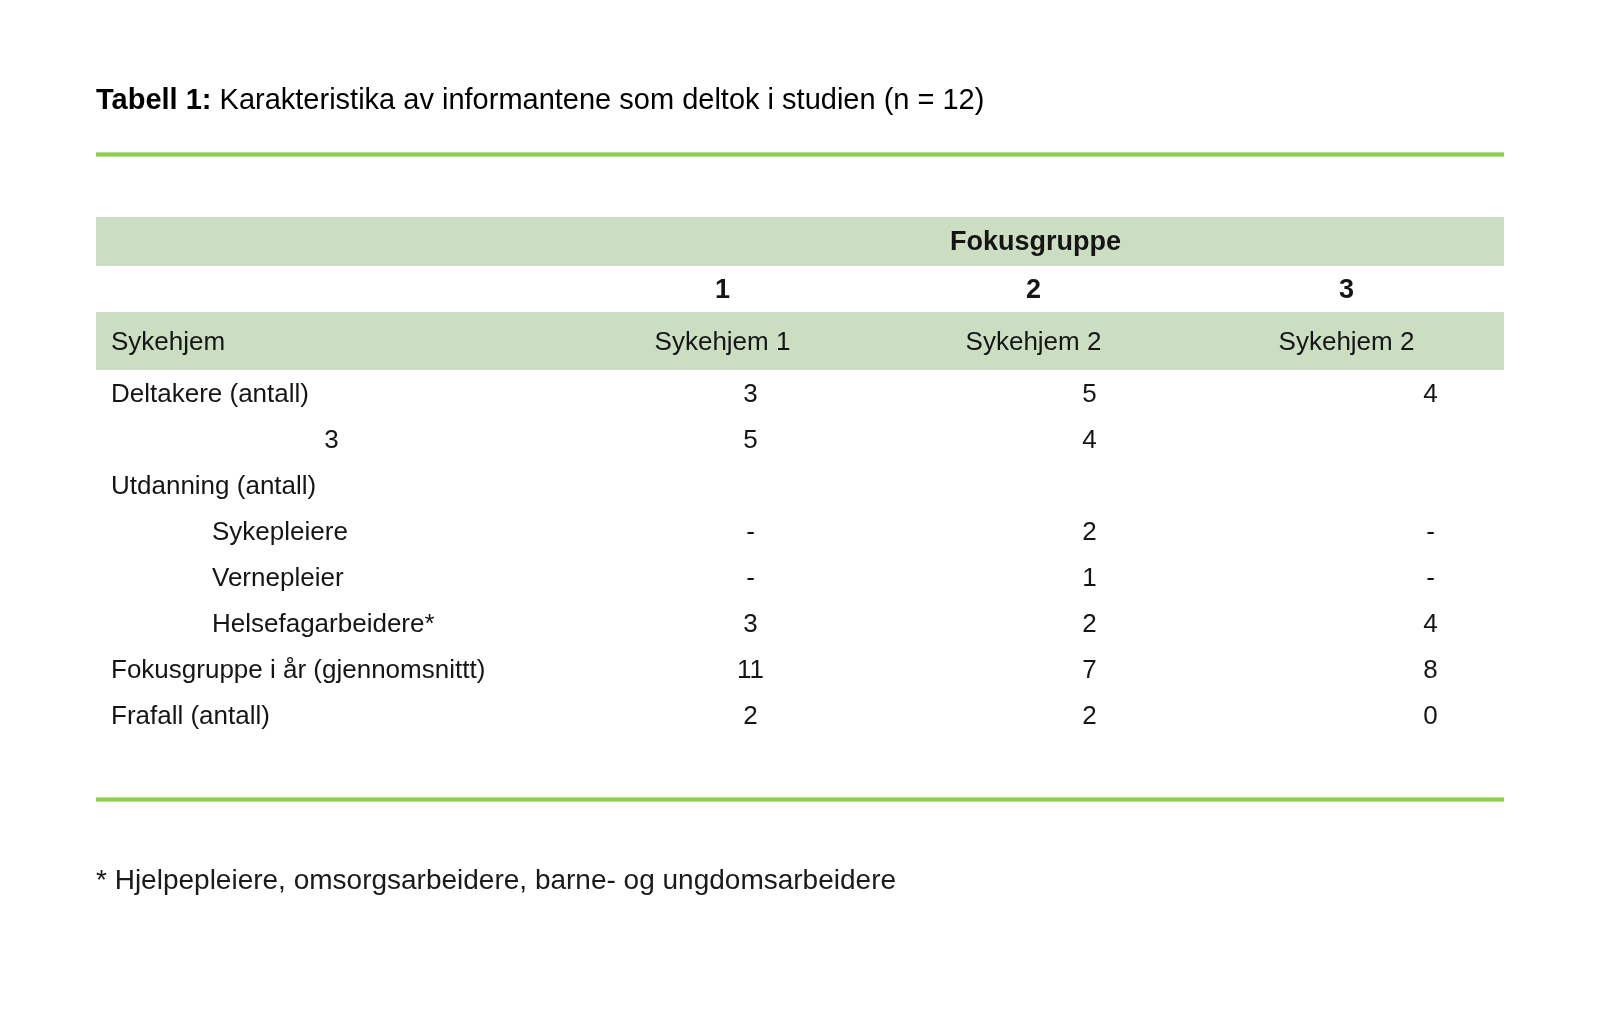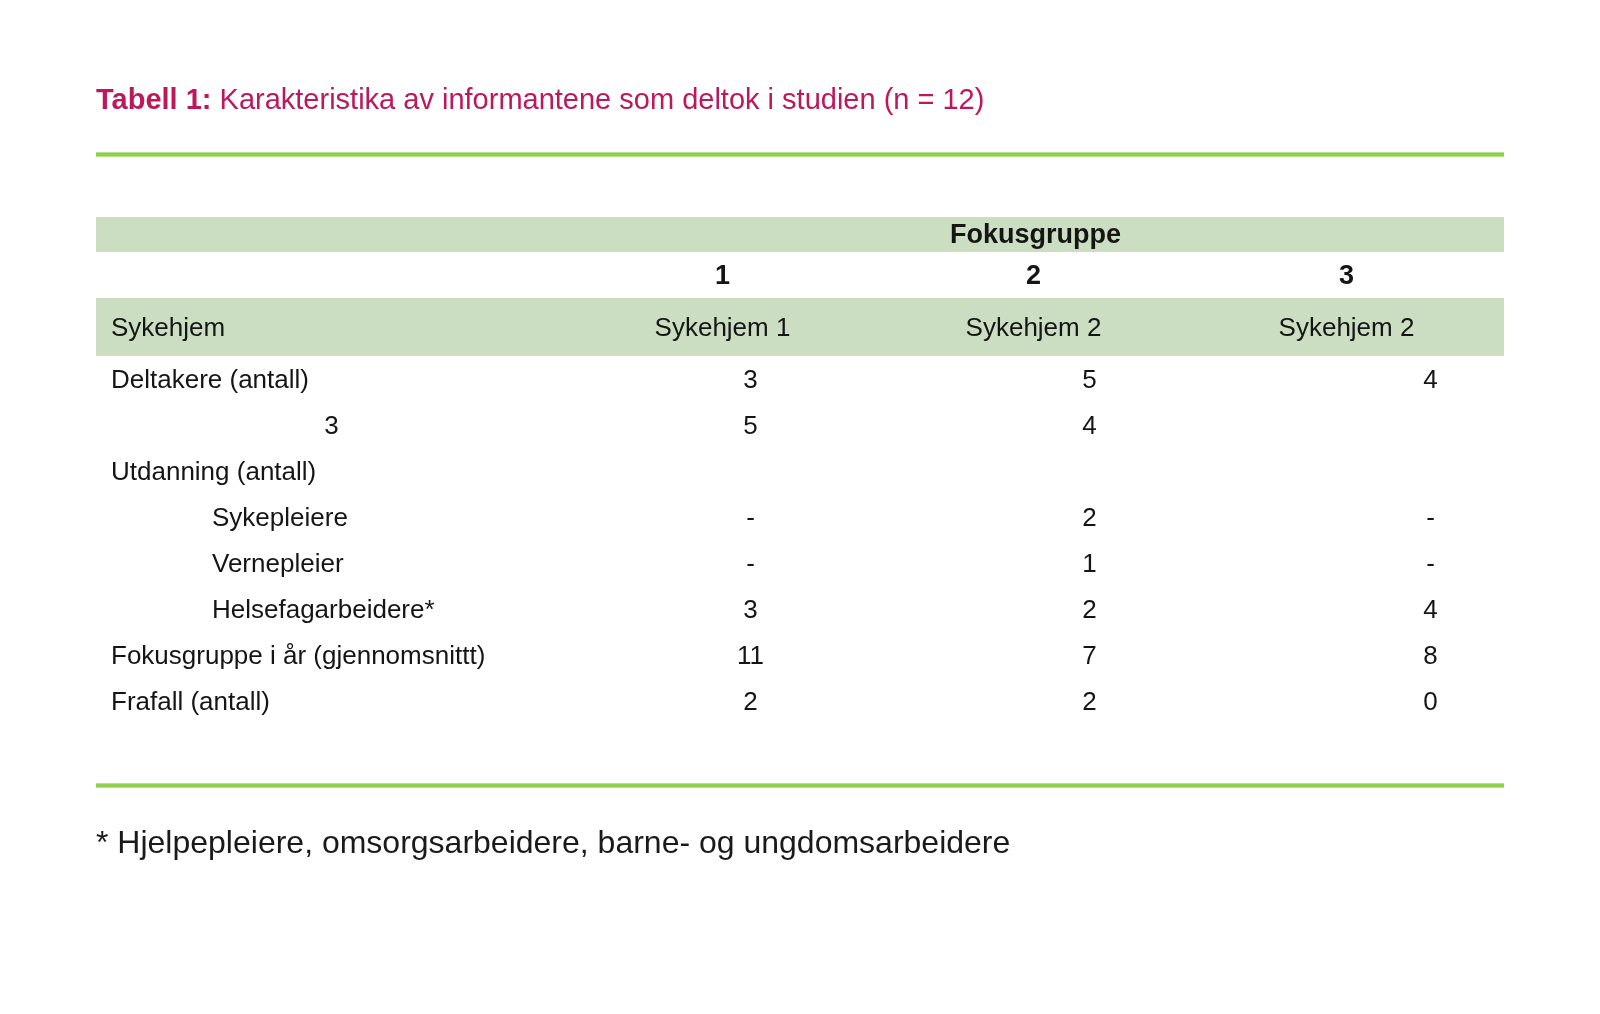--- a/index.html
+++ b/index.html
@@ -14,56 +14,56 @@
     overflow: hidden;
   }
   .content {
     margin-left: 96px;
     width: 1408px;
     padding-top: 82px;
   }
   .caption {
     font-size: 29px;
     line-height: 34px;
-    color: #be185d;
+    color: #000000;
     white-space: nowrap;
   }
   .caption .bold { font-weight: 700; }
   .rule {
     height: 5px;
     background: #8fce4e;
     border-top: 1px solid #b6e38a;
     border-bottom: 1px solid #b6e38a;
   }
   .rule-top { margin-top: 36px; }
   .rule-bottom { margin-top: 59px; }
   .dtable { margin-top: 60px; font-size: 26px; }
   .trow {
     display: grid;
     grid-template-columns: 471px 311px 311px 315px;
     align-items: center;
   }
   .band { background: #cbdec2; }
-  .row-group { height: 35px; }
+  .row-group { height: 49px; }
   .row-numbers { height: 46px; font-weight: 700; font-size: 27px; }
   .row-subheader { height: 58px; }
   .row-data { height: 46px; gap: 28px; }
   .cell { overflow: hidden; white-space: nowrap; }
   .lbl { text-align: left; padding-left: 15px; }
   .lbl.indent { padding-left: 116px; }
   .val { text-align: center; }
   .group-title {
     grid-column: 2 / 5;
     text-align: center;
     font-weight: 700;
     font-size: 27px;
   }
   .footnote {
-    margin-top: 36px;
-    font-size: 32px;
+    margin-top: 60px;
+    font-size: 28px;
     line-height: 36px;
     color: #1a1a1a;
   }
 </style>
 </head>
 <body>
 
 <div class="content">
 
   <div class="caption">

